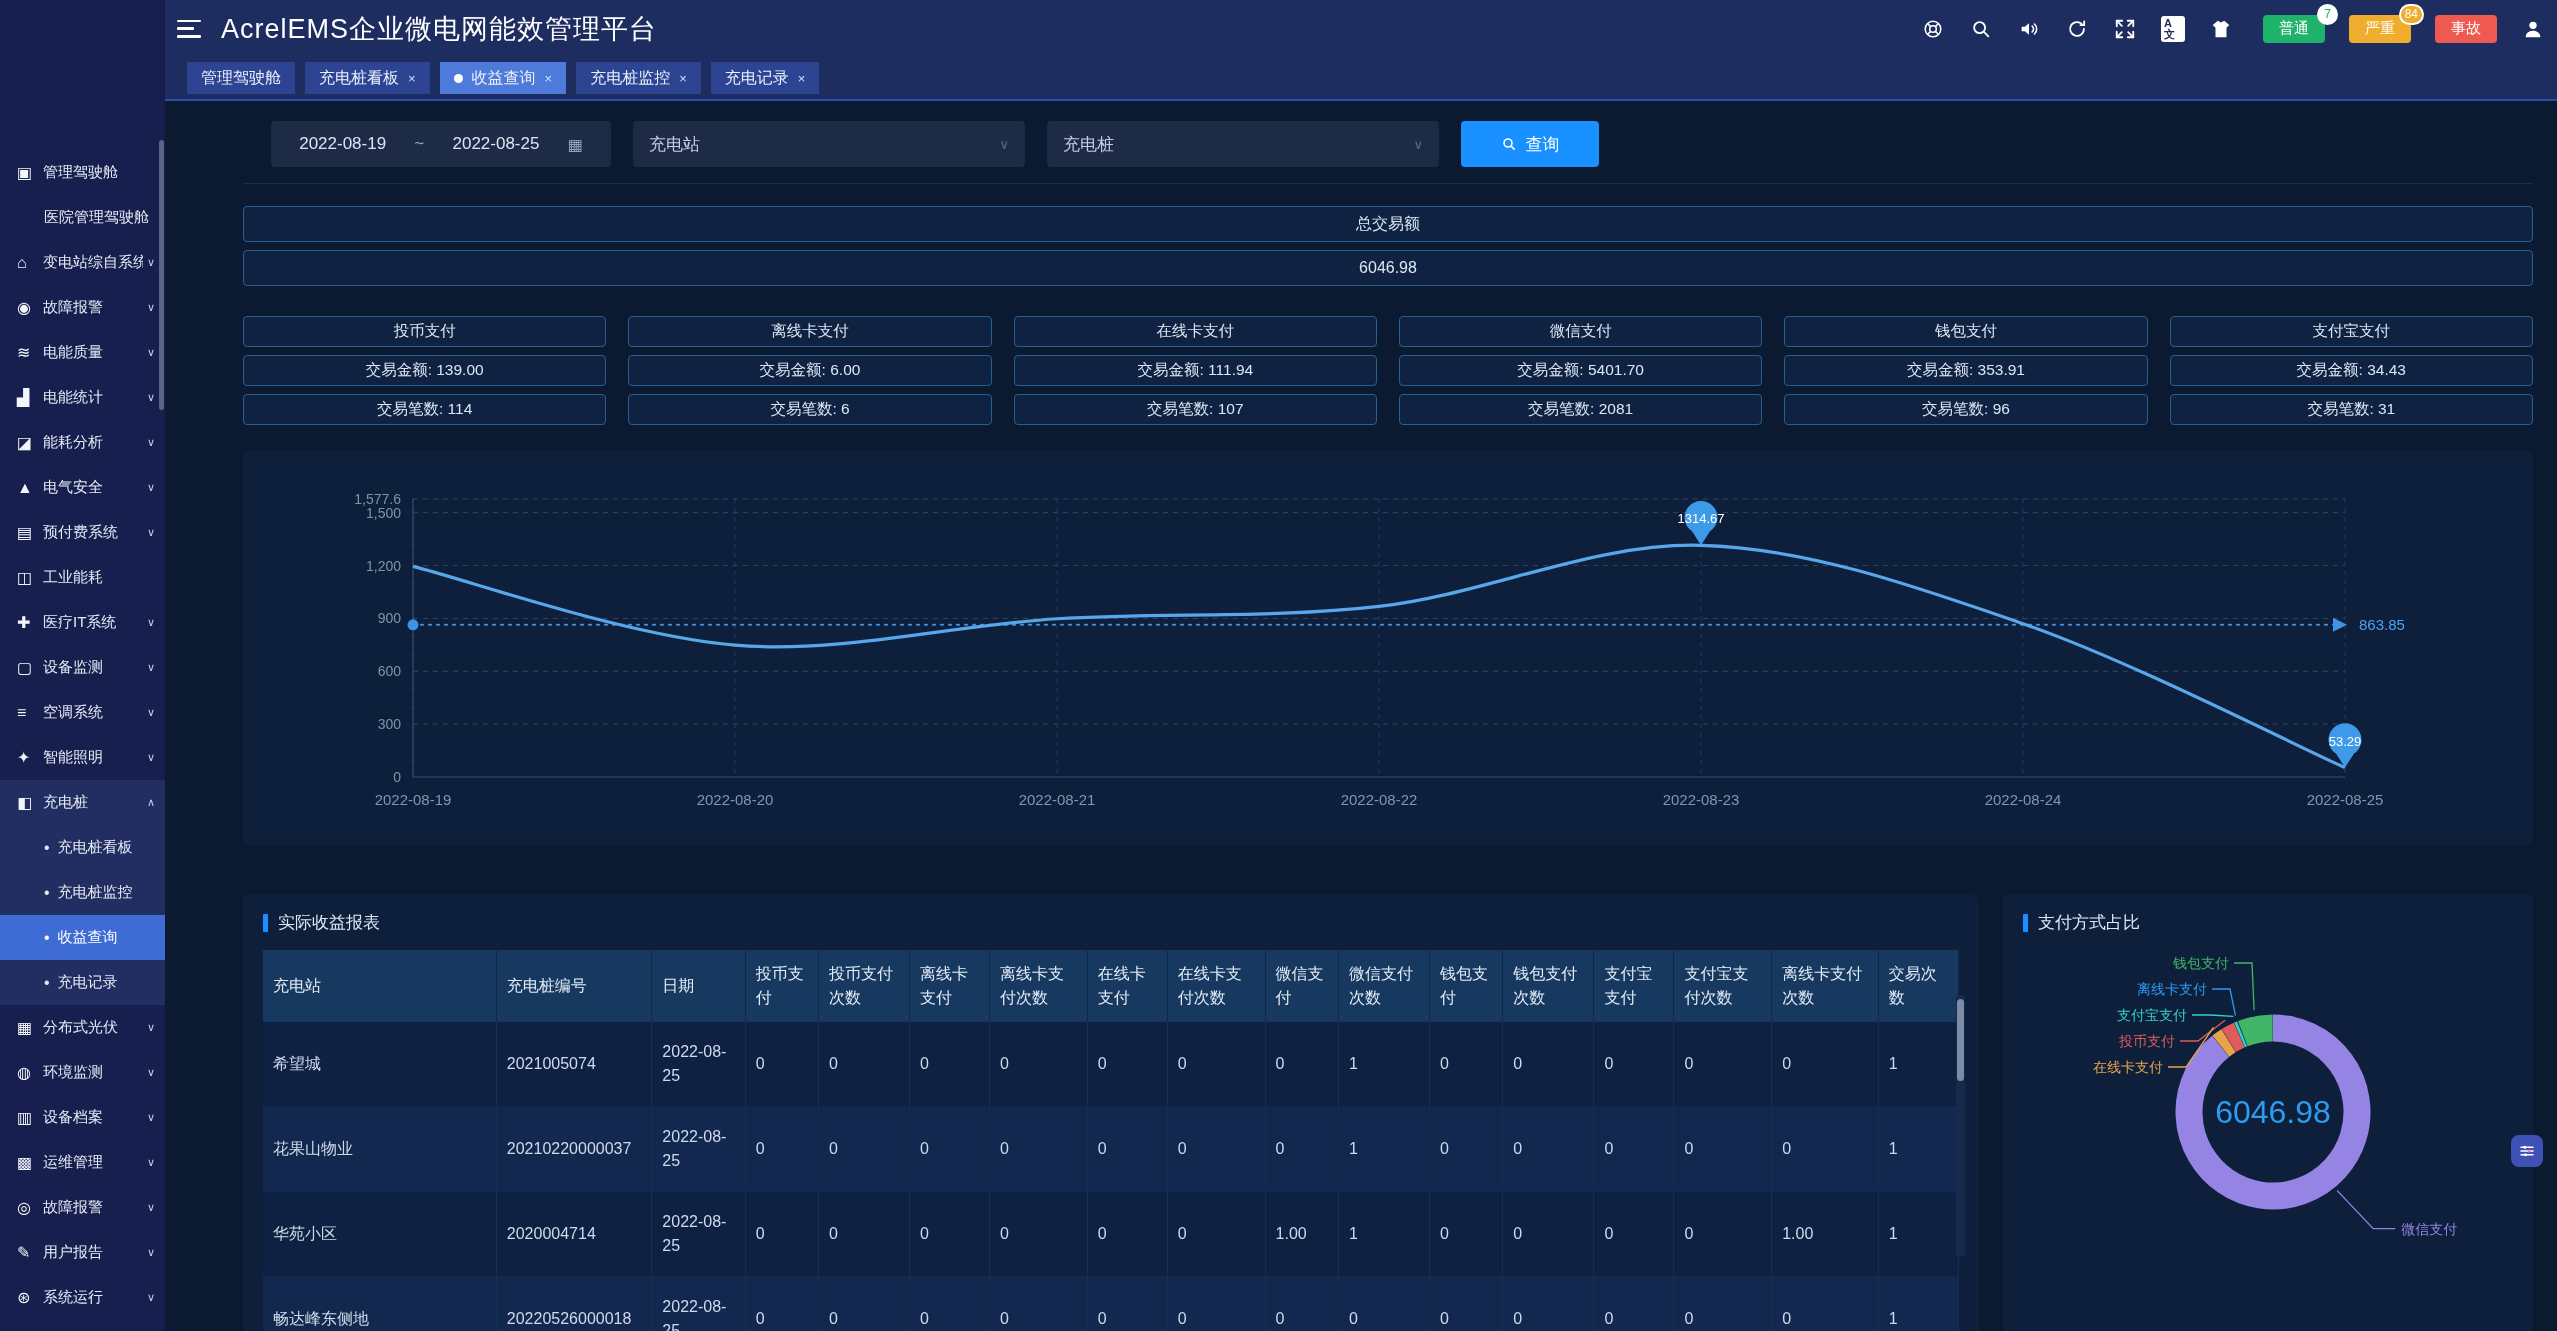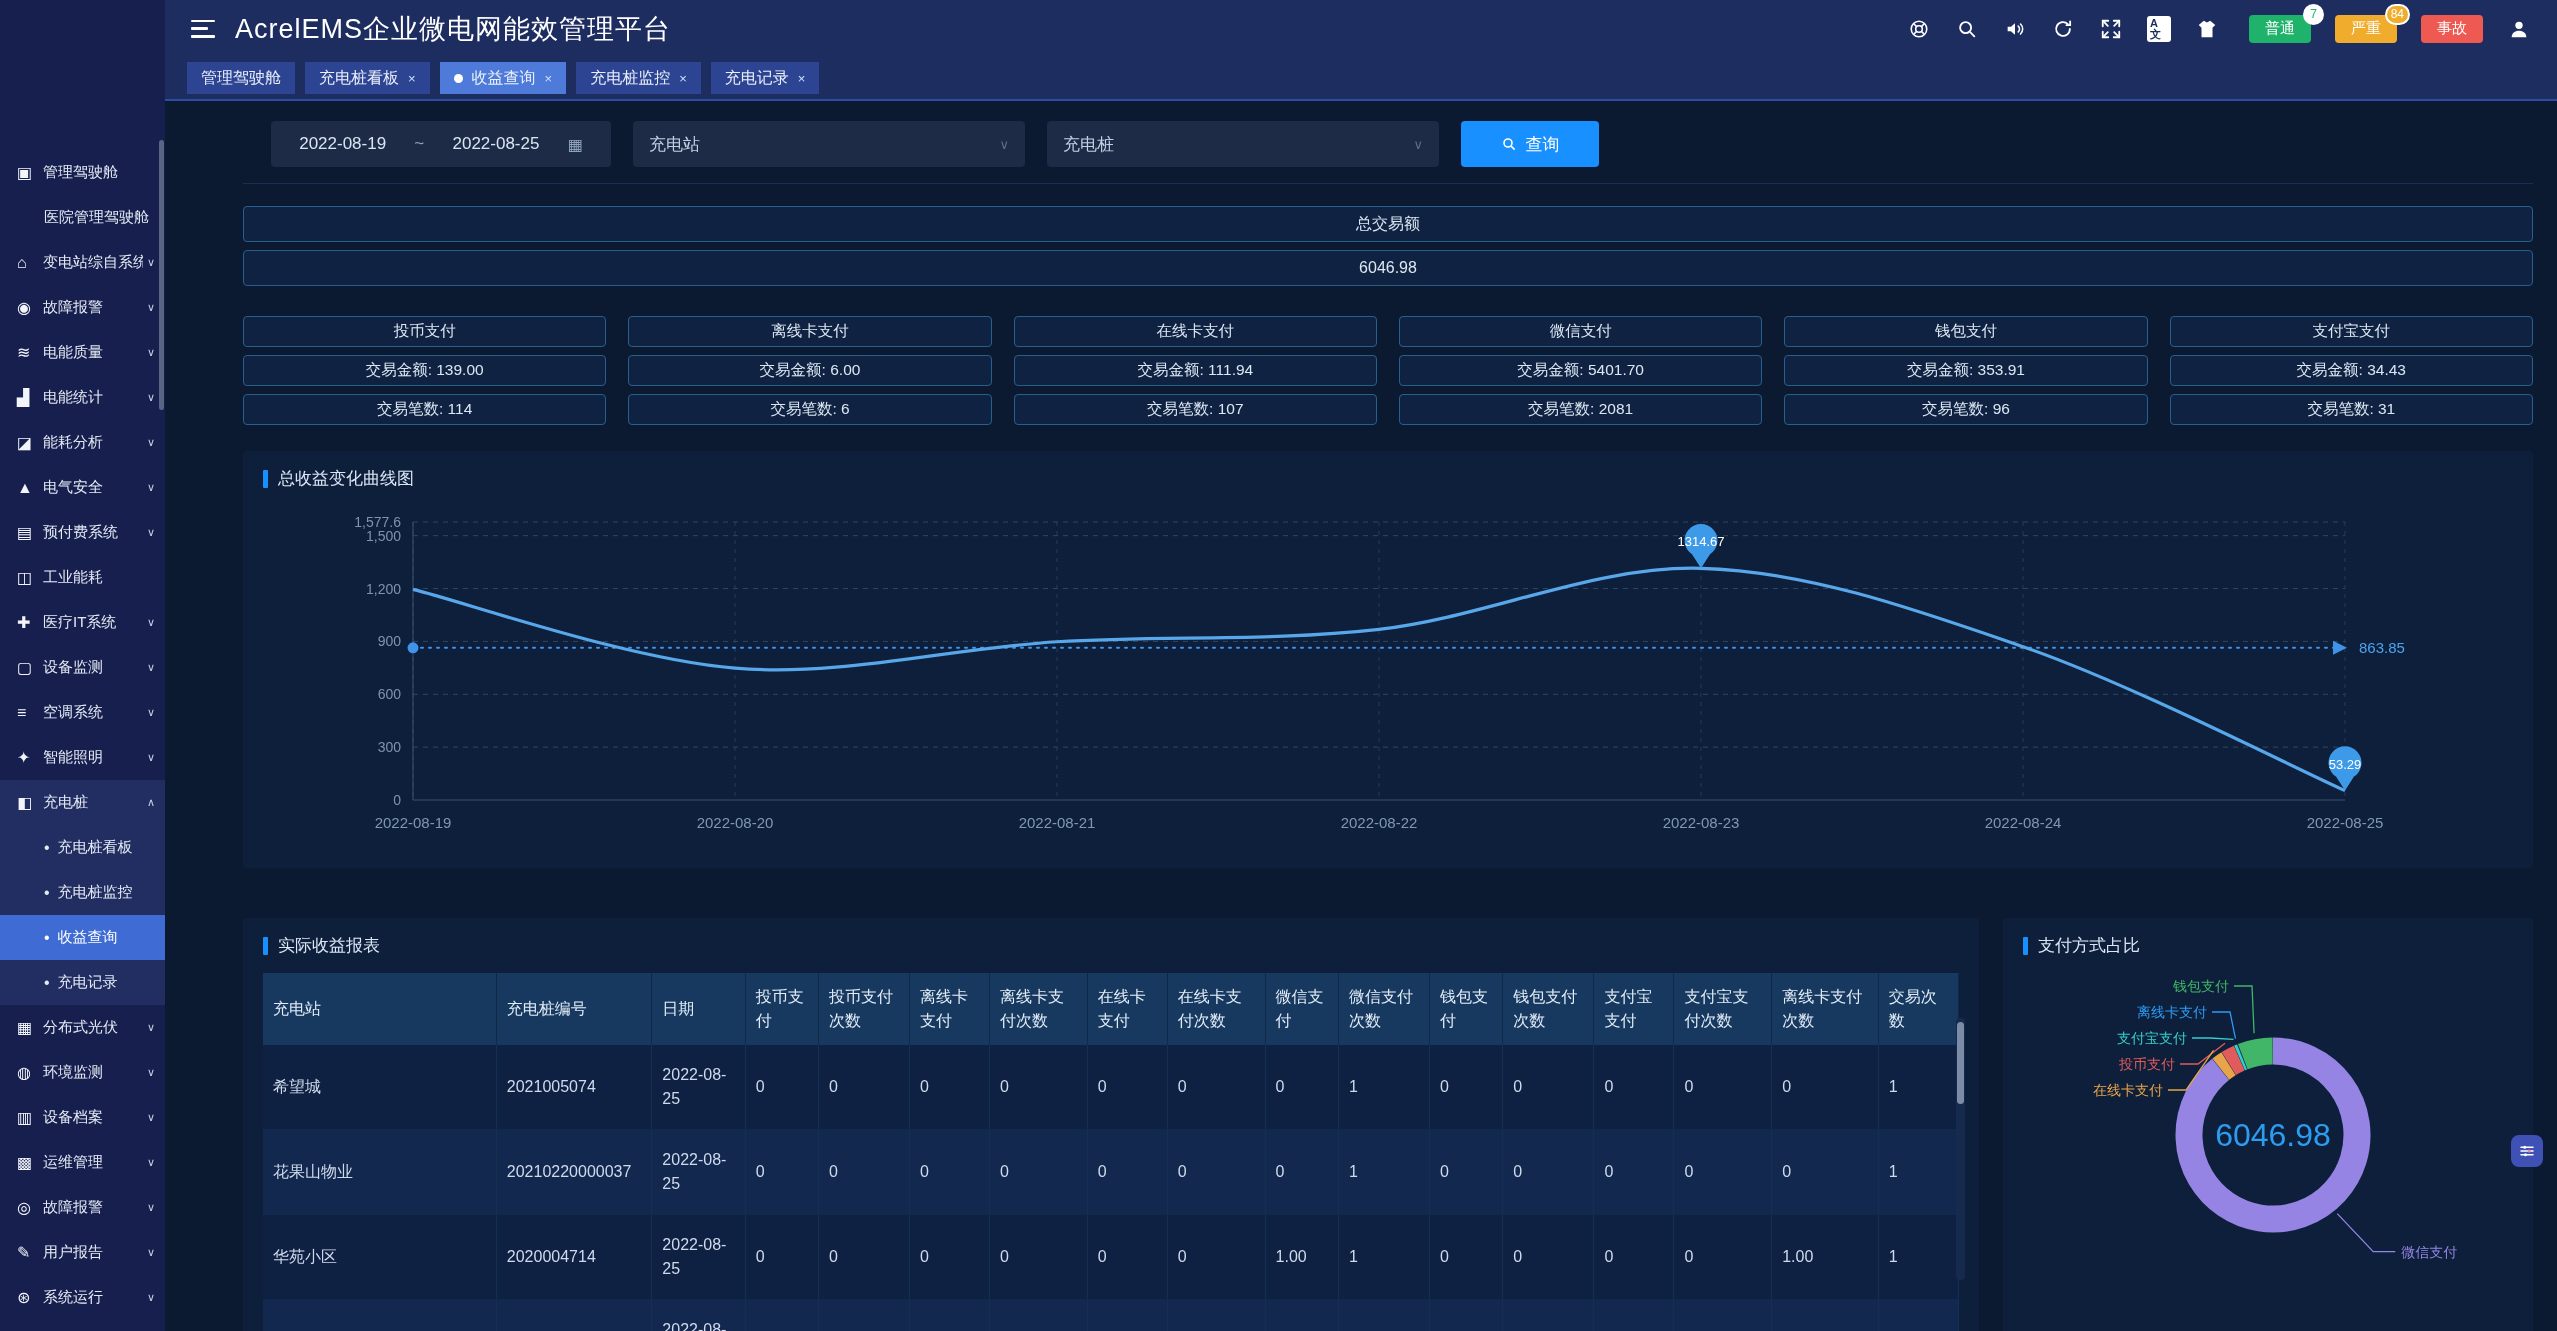--- a/index.html
+++ b/index.html
@@ -13,21 +13,21 @@
   .menu-item{height:45px;display:flex;align-items:center;padding:0 10px 0 17px;font-size:15px;color:#e4eaf4;cursor:pointer;box-sizing:border-box;}
   .menu-item .mi{width:26px;font-size:16px;color:#f2f5fa;flex:0 0 26px;}
   .menu-item .mlabel{white-space:nowrap;overflow:hidden;}
   .menu-item .chev{margin-left:auto;font-size:11px;color:#c6d2e6;padding-left:4px;}
   .menu-item.sub{padding-left:44px;}
   .menu-item.sub .bullet{margin-right:8px;font-size:16px;}
   .menu-item.group{background:#222e62;}
   .menu-item.active{background:#3e6bd4;color:#fff;}
   .sb-scroll{position:absolute;right:1px;top:140px;width:5px;height:270px;background:#5a6584;border-radius:3px;}
   
-  .header{position:absolute;left:165px;top:0;right:0;height:57px;background:#1e2d60;display:flex;align-items:center;padding:0 26px;box-sizing:border-box;z-index:4;}
+  .header{position:absolute;left:165px;top:0;right:0;height:57px;background:#1e2d60;display:flex;align-items:center;padding:0 12px;box-sizing:border-box;z-index:4;}
   .hamburger{width:24px;height:18px;display:flex;flex-direction:column;justify-content:space-between;cursor:pointer;}
   .hamburger span{display:block;height:2.5px;background:#fff;border-radius:1px;}
   .hamburger span:nth-child(2){width:70%;}
   .app-title{margin-left:20px;font-size:27px;color:#ffffff;font-weight:500;letter-spacing:1px;white-space:nowrap;}
   .header-right{margin-left:auto;display:flex;align-items:center;gap:24px;}
   .hicon{width:24px;height:24px;display:flex;align-items:center;justify-content:center;cursor:pointer;}
   .hicon svg{width:22px;height:22px;}
   .translate-box{background:#fff;color:#1e2d60;font-size:11px;font-weight:bold;border-radius:3px;padding:2px 3px;line-height:1;}
   .pill{position:relative;height:28px;border-radius:4px;color:#fff;font-size:15px;display:flex;align-items:center;padding:0 16px;cursor:pointer;margin-left:6px;}
   .pill .badge{position:absolute;top:-11px;right:-13px;min-width:21px;height:21px;border-radius:11px;font-size:12px;display:flex;align-items:center;justify-content:center;padding:0 4px;box-sizing:border-box;border:2px solid #fff;}
@@ -358,24 +358,20 @@
         <div class="cellbox">交易笔数: 96</div>
       </div>
       <div class="pay-card">
         <div class="cellbox">支付宝支付</div>
         <div class="cellbox">交易金额: 34.43</div>
         <div class="cellbox">交易笔数: 31</div>
       </div>
     </div>
 
   <div class="panel">
-    <div class="panel-title">
-      <span class="bar"></span>
-      <span>总收益变化曲线图</span>
-    </div>
     <div class="chart-wrap" id="line-chart"><svg width="2250" height="352" viewBox="0 0 2250 352">
           <line x1="150" y1="26" x2="150" y2="304" stroke="#263a58" stroke-dasharray="4 5" stroke-width="1"></line>
           <line x1="472" y1="26" x2="472" y2="304" stroke="#263a58" stroke-dasharray="4 5" stroke-width="1"></line>
           <line x1="794" y1="26" x2="794" y2="304" stroke="#263a58" stroke-dasharray="4 5" stroke-width="1"></line>
           <line x1="1116" y1="26" x2="1116" y2="304" stroke="#263a58" stroke-dasharray="4 5" stroke-width="1"></line>
           <line x1="1438" y1="26" x2="1438" y2="304" stroke="#263a58" stroke-dasharray="4 5" stroke-width="1"></line>
           <line x1="1760" y1="26" x2="1760" y2="304" stroke="#263a58" stroke-dasharray="4 5" stroke-width="1"></line>
           <line x1="2082" y1="26" x2="2082" y2="304" stroke="#263a58" stroke-dasharray="4 5" stroke-width="1"></line>
           <text x="138" y="309" text-anchor="end" font-size="14" fill="#7f93ad">0</text>
           <line x1="150" y1="251.13488843813388" x2="2082" y2="251.13488843813388" stroke="#33465f" stroke-dasharray="5 5" stroke-width="1"></line>

